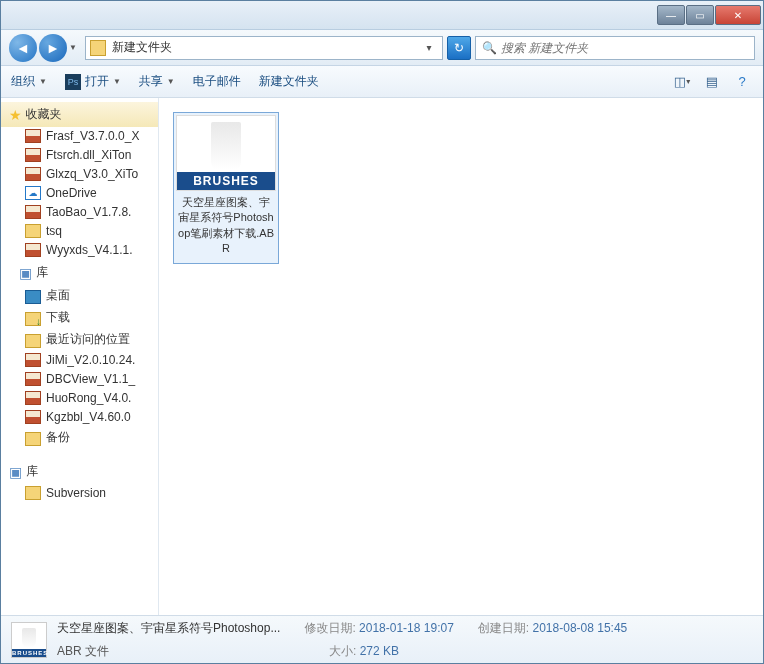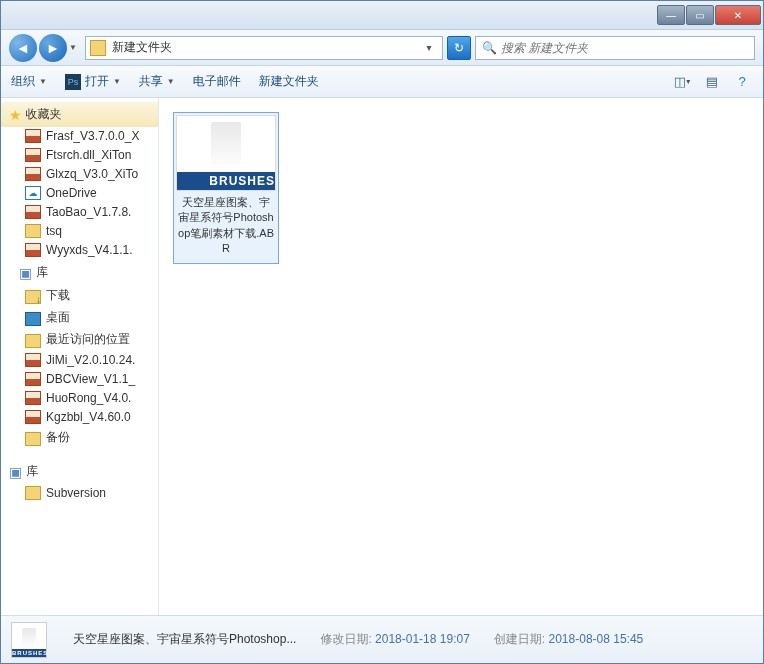--- a/index.html
+++ b/index.html
@@ -39,27 +39,27 @@
 .fld { background: #f5d478; border: 1px solid #c9a030; }
 .od { background: #fff; border: 1px solid #2478c8; color: #2478c8; font-size: 9px; }
 .dl { background: #f5d478; border: 1px solid #c9a030; position: relative; }
 .dl::after { content: "↓"; color: #2a8030; font-size: 10px; position: absolute; right: -1px; bottom: -2px; }
 .desk { background: #3a8cc4; border: 1px solid #1a5c94; }
 .loc { background: #f5d478; border: 1px solid #c9a030; position: relative; }
 .content { flex: 1; background: #fff; padding: 14px; }
 .file-item { width: 106px; border: 1px solid #7aa8d8; background: #e8f2fc; padding: 2px; cursor: pointer; }
 .file-thumb { width: 100px; height: 76px; background: #fff; display: flex; flex-direction: column; align-items: center; justify-content: flex-end; border: 1px solid #ddd; }
 .brush-vis { width: 30px; height: 48px; background: linear-gradient(to bottom, #e8e8e8, #fff); border-radius: 2px 2px 8px 8px; margin-bottom: 2px; }
-.brush-lbl { width: 100%; background: #1a4d8c; color: #fff; font-size: 12px; font-weight: bold; text-align: right; padding: 2px 0; letter-spacing: 1px; }
+.brush-lbl { width: 100%; background: #1a4d8c; color: #fff; font-size: 12px; font-weight: bold; text-align: center; padding: 2px 0; letter-spacing: 1px; }
 .file-name { font-size: 11px; color: #333; text-align: center; padding: 4px 2px; line-height: 1.4; word-break: break-all; }
 .details { height: 48px; background: linear-gradient(to bottom, #f5f9fc, #e8f0f8); border-top: 1px solid #d0dce8; display: flex; align-items: center; padding: 0 10px; gap: 10px; font-size: 12px; }
 .det-thumb { width: 36px; height: 36px; background: #fff; border: 1px solid #ccc; display: flex; flex-direction: column; justify-content: flex-end; }
 .det-thumb .brush-vis { width: 14px; height: 20px; margin: 0 auto 1px; }
 .det-thumb .brush-lbl { font-size: 6px; padding: 1px 0; }
-.det-text { flex: 1; display: flex; flex-direction: column; gap: 6px; margin-left: 16px; }
+.det-text { flex: 1; display: flex; flex-direction: column; gap: 6px; }
 .det-row { display: flex; gap: 24px; }
 .det-name { color: #333; }
 .det-meta { color: #555; }
 .det-label { color: #888; }
 .det-val { color: #4272a8; }
 </style>
 </head>
 <body>
 
 <div class="titlebar">
@@ -148,26 +148,26 @@
           <span class="it-icon rar"></span>
           <span>Wyyxds_V4.1.1.</span>
         </div>
       </div>
     <div class="side-group" style="padding-left:18px">
         <span class="lib-icon">▣</span>
         <span>库</span>
       </div>
     <div id="side-lib">
         <div class="side-item">
+          <span class="it-icon desk"></span>
+          <span>桌面</span>
+        </div>
+        <div class="side-item">
           <span class="it-icon dl"></span>
           <span>下载</span>
-        </div>
-        <div class="side-item">
-          <span class="it-icon desk"></span>
-          <span>桌面</span>
         </div>
         <div class="side-item">
           <span class="it-icon loc"></span>
           <span>最近访问的位置</span>
         </div>
         <div class="side-item">
           <span class="it-icon rar"></span>
           <span>JiMi_V2.0.10.24.</span>
         </div>
         <div class="side-item">
@@ -212,14 +212,18 @@
   <div class="det-thumb">
     <div class="brush-vis"></div>
     <div class="brush-lbl">BRUSHES</div>
   </div>
   <div class="det-text">
     <div class="det-row">
       <span class="det-name">天空星座图案、宇宙星系符号Photoshop...</span>
       <span><span class="det-label">修改日期:</span> <span class="det-val">2018-01-18 19:07</span></span>
       <span><span class="det-label">创建日期:</span> <span class="det-val">2018-08-08 15:45</span></span>
     </div>
+    <div class="det-row">
+      <span class="det-meta" style="width:248px">ABR 文件</span>
+      <span><span class="det-label">大小:</span> <span class="det-val">272 KB</span></span>
+    </div>
   </div>
 </div>
 
 </body></html>

